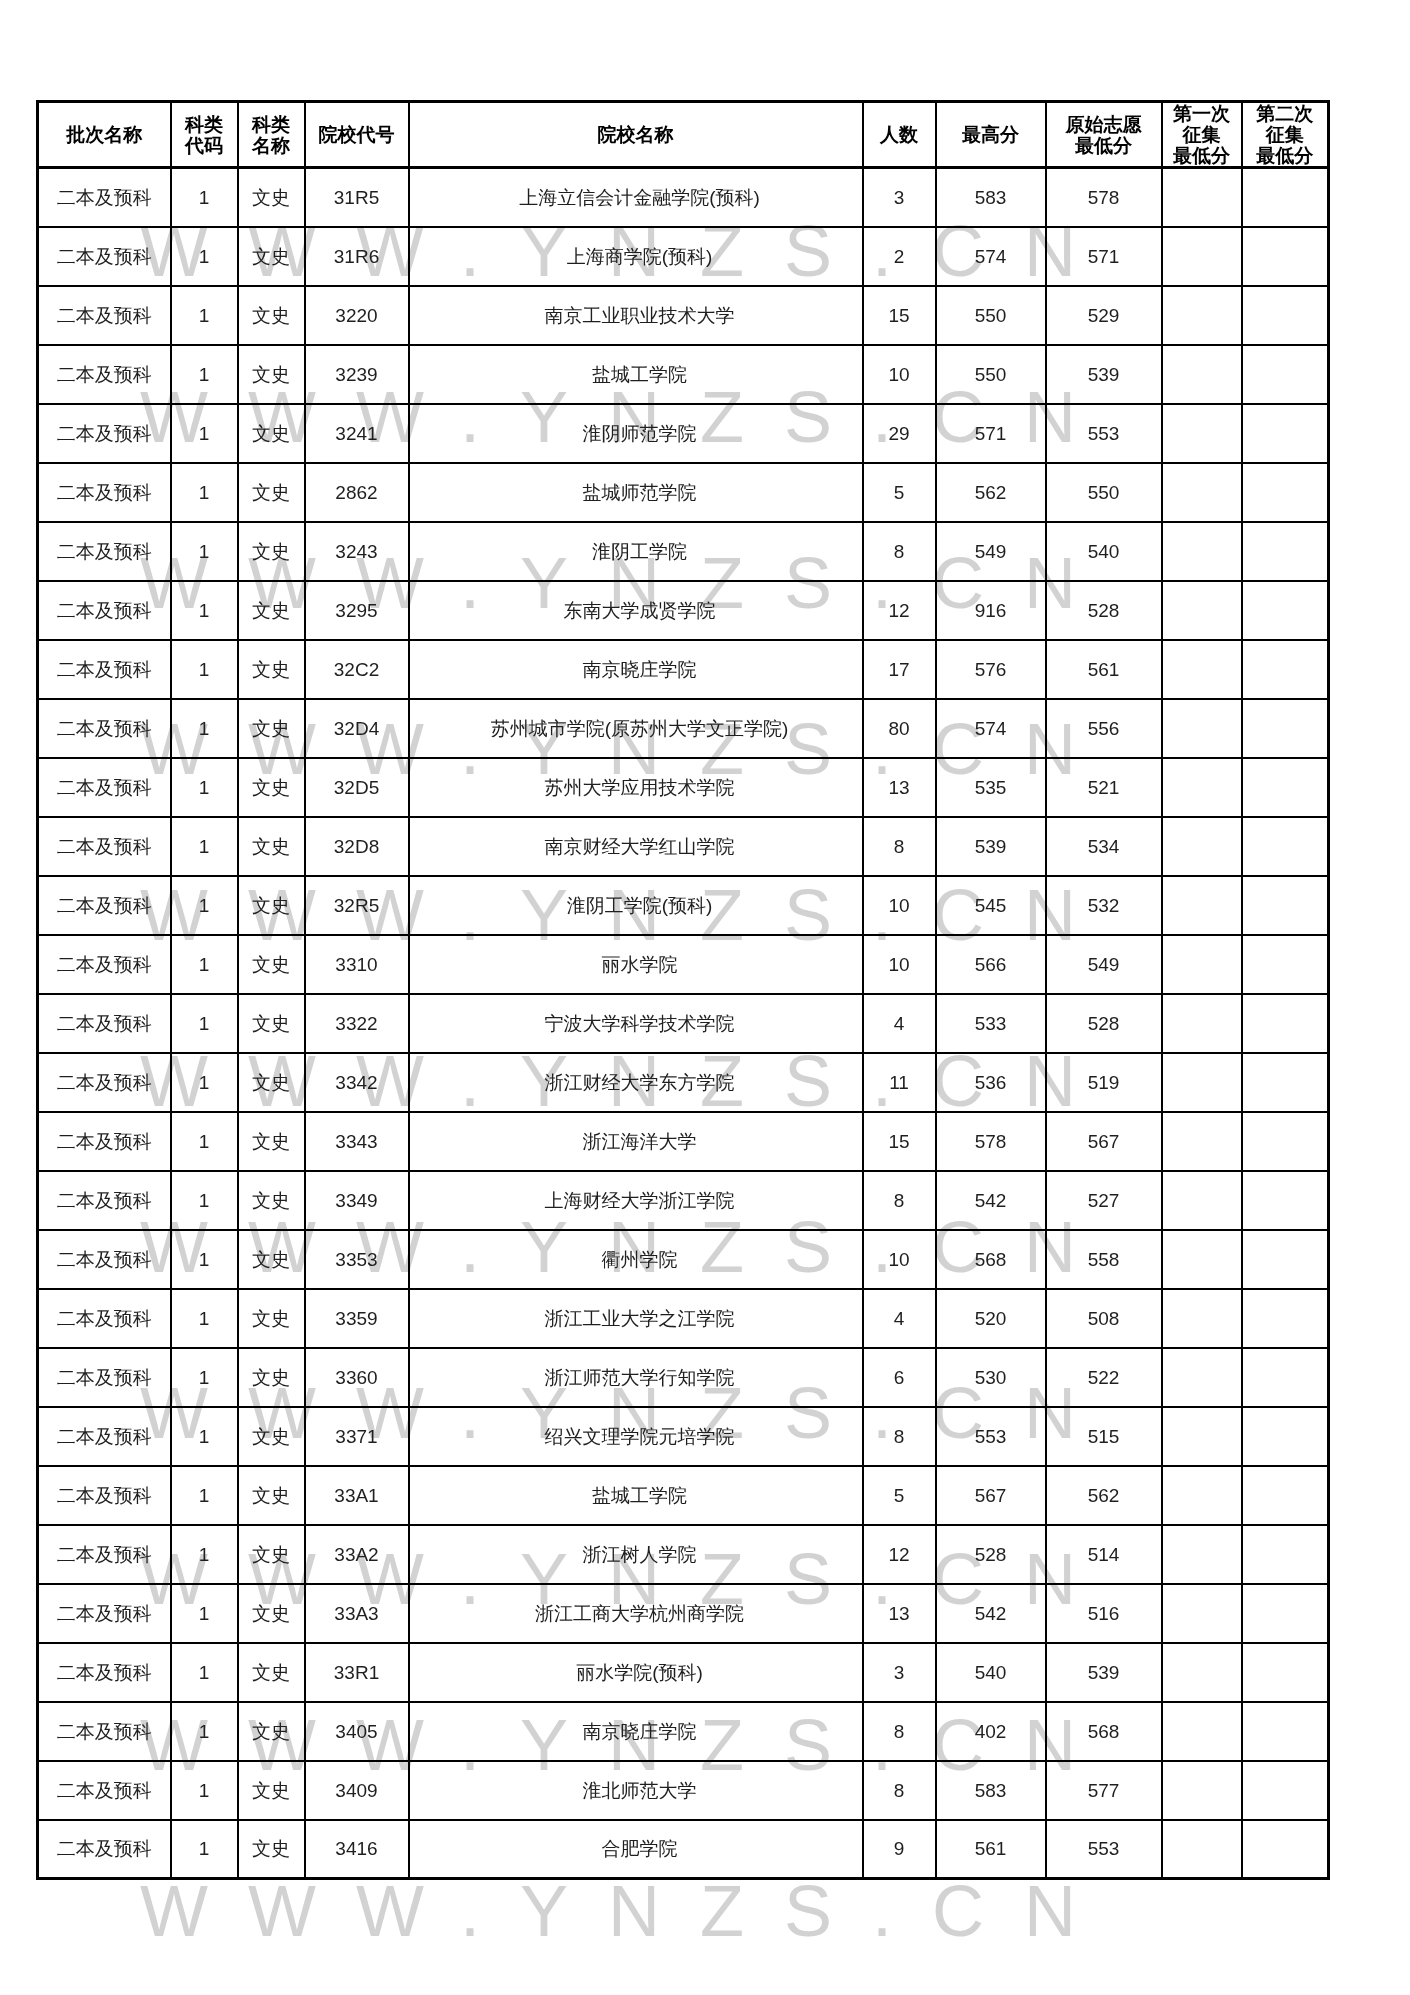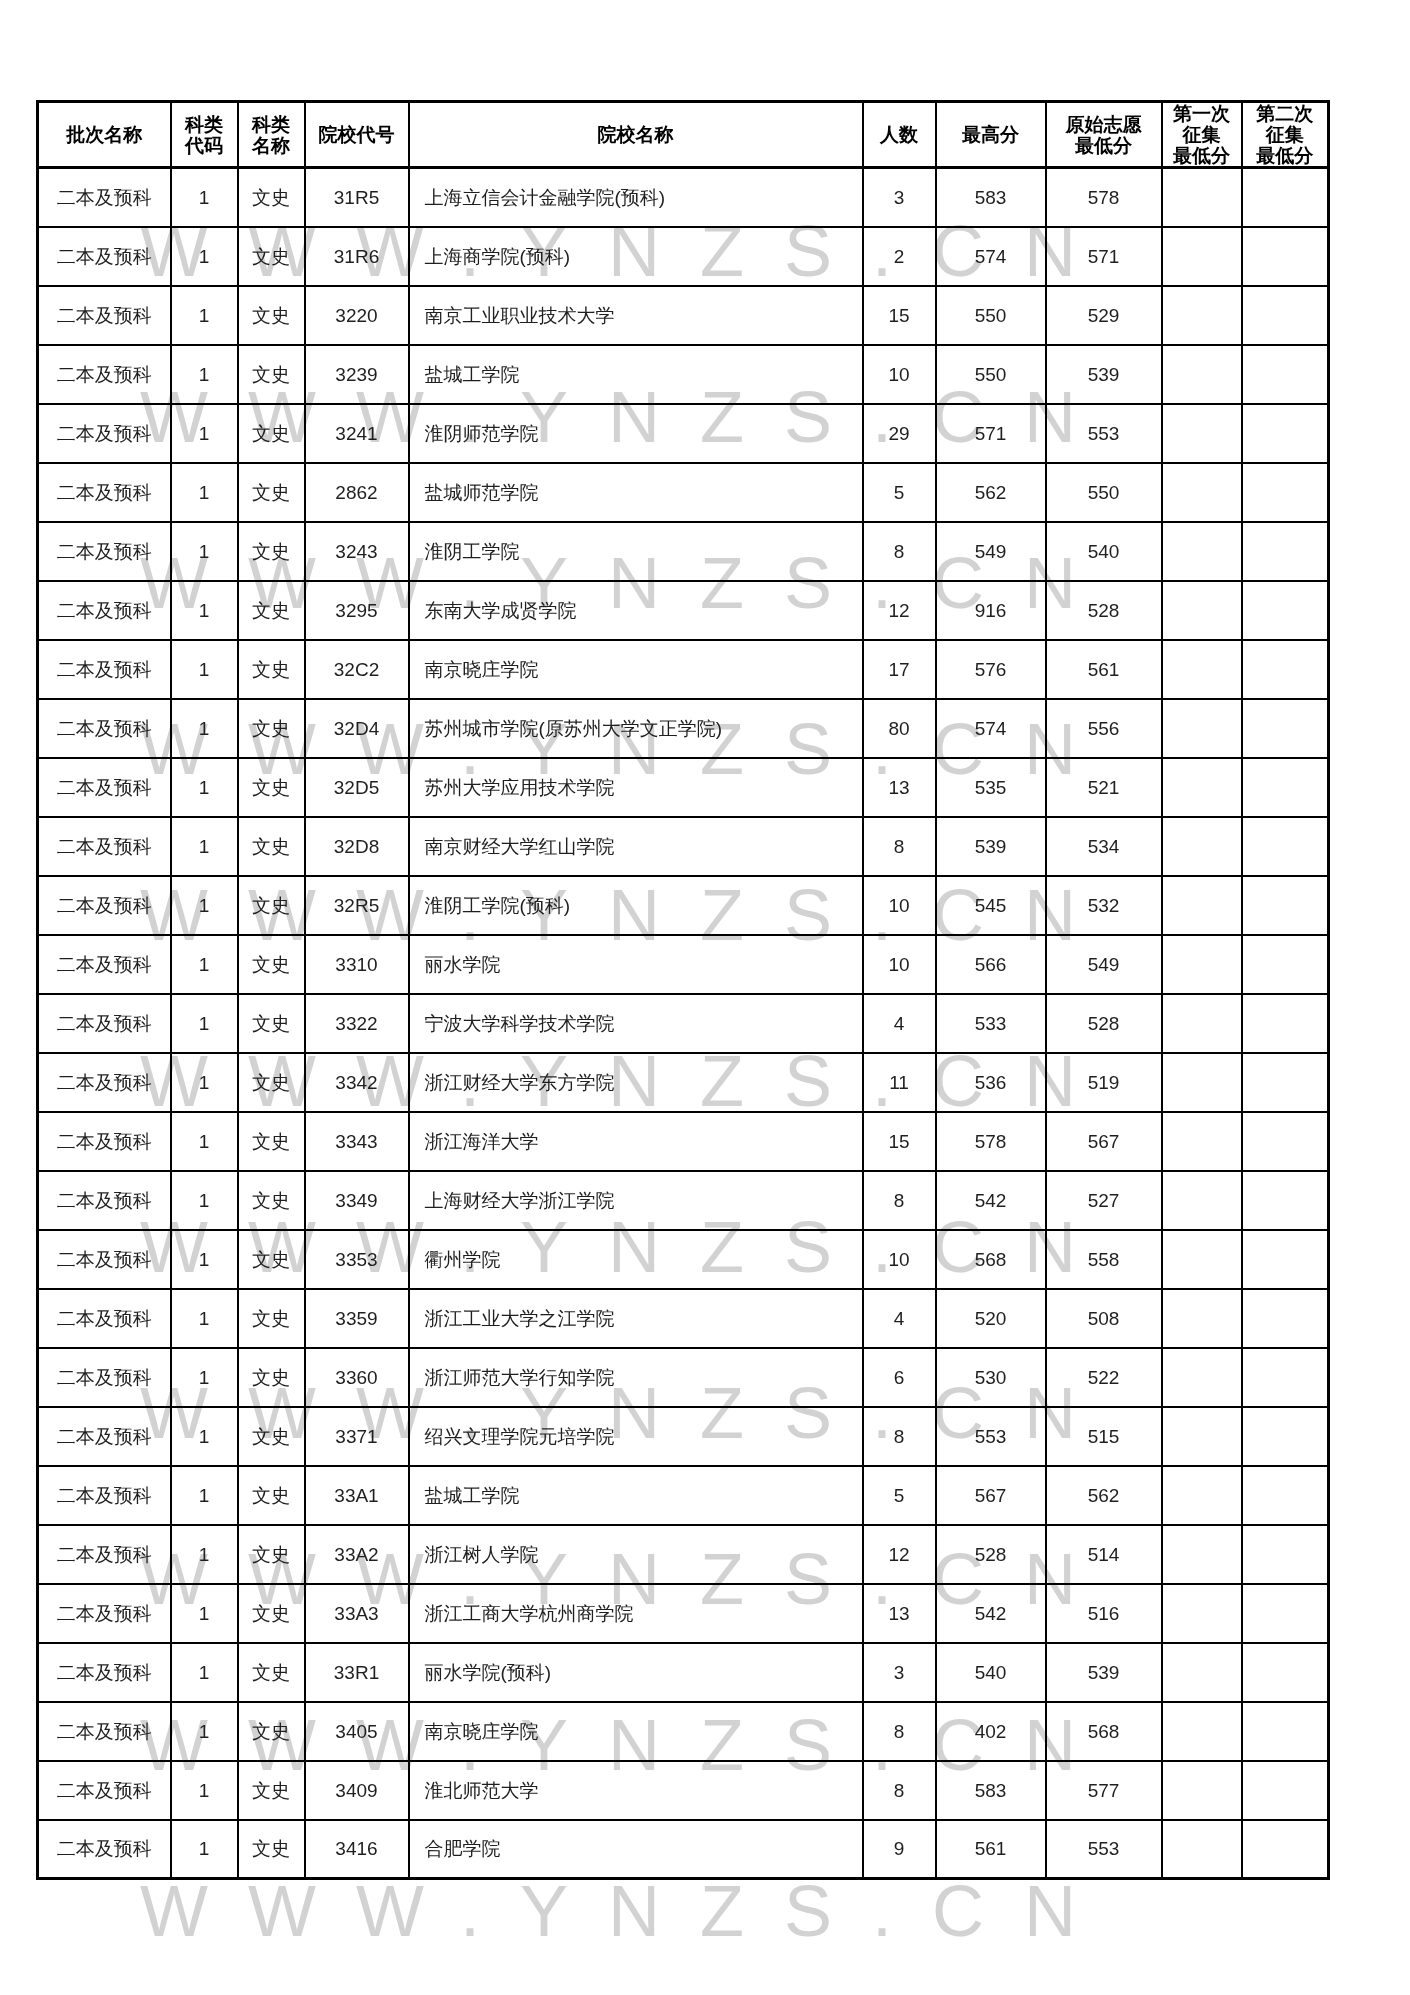--- a/index.html
+++ b/index.html
@@ -76,22 +76,22 @@
   }
   .score-table tbody tr {
     height: 59px;
   }
   .score-table tbody td {
     font-size: 19px;
     color: #1f1f1f;
     line-height: 23px;
   }
   .score-table td.name {
-    text-align: left;
-    padding-left: 15px;
+    text-align: center;
+    padding-left: 8px;
   }
 </style>
 </head>
 <body>
 
 <div class="page">
 
   <div class="watermark-layer">
     <div class="wm">WWW.YNZS.CN</div>
     <div class="wm">WWW.YNZS.CN</div>

